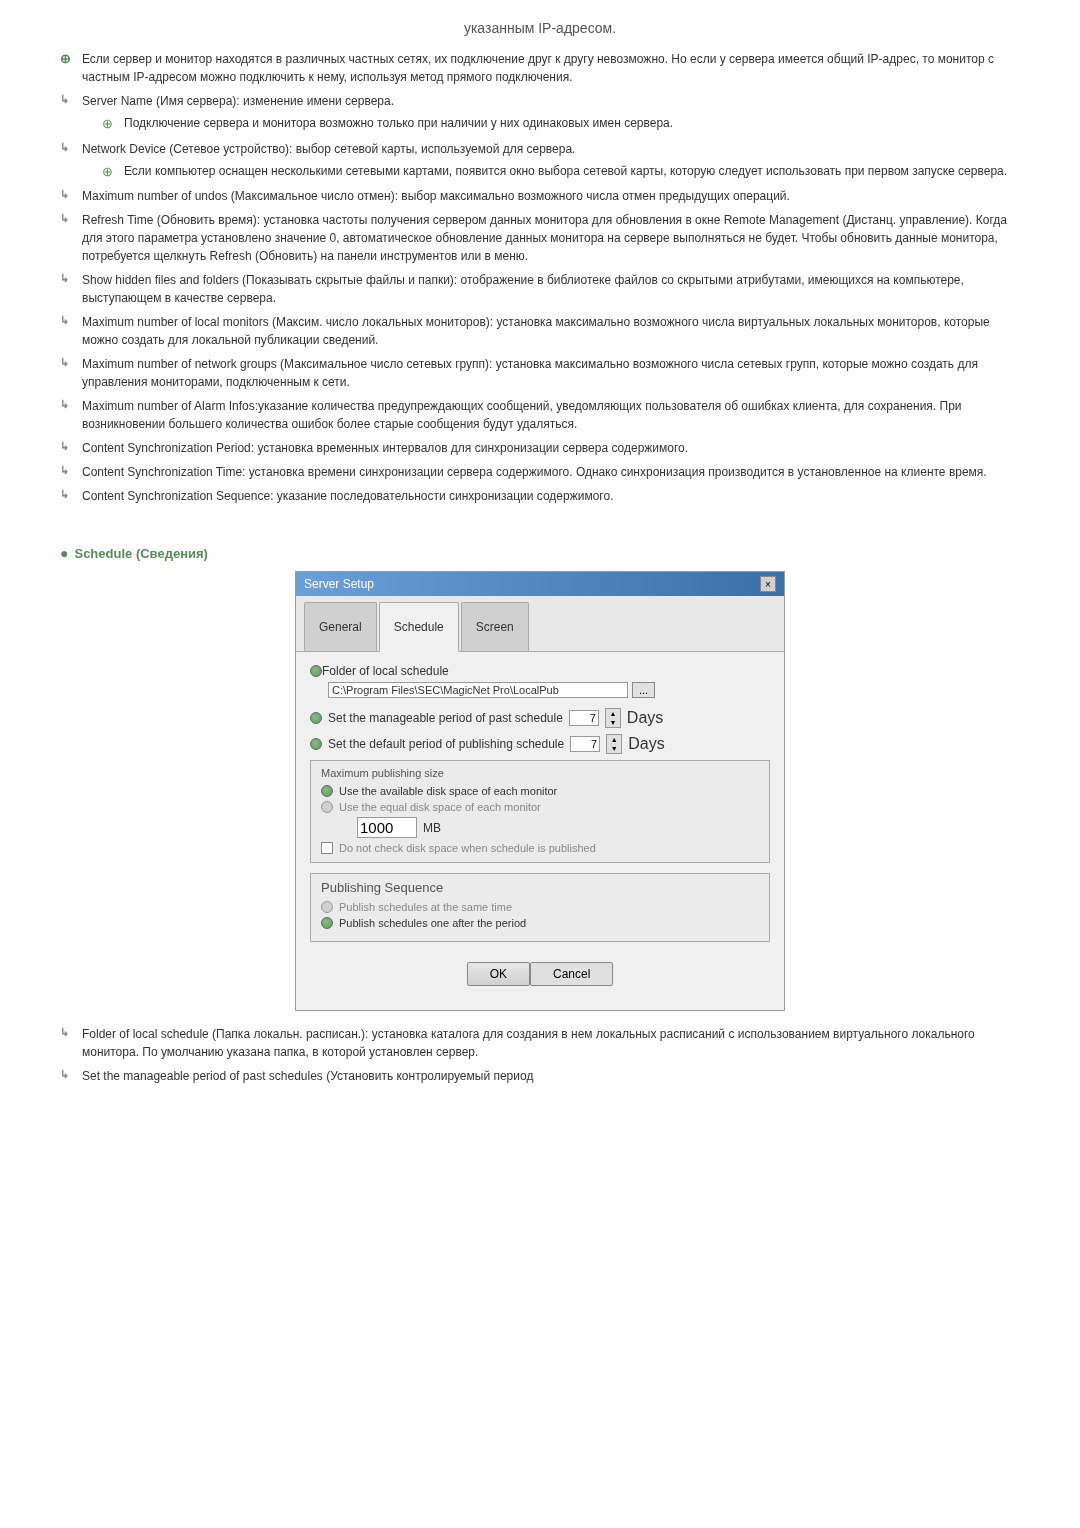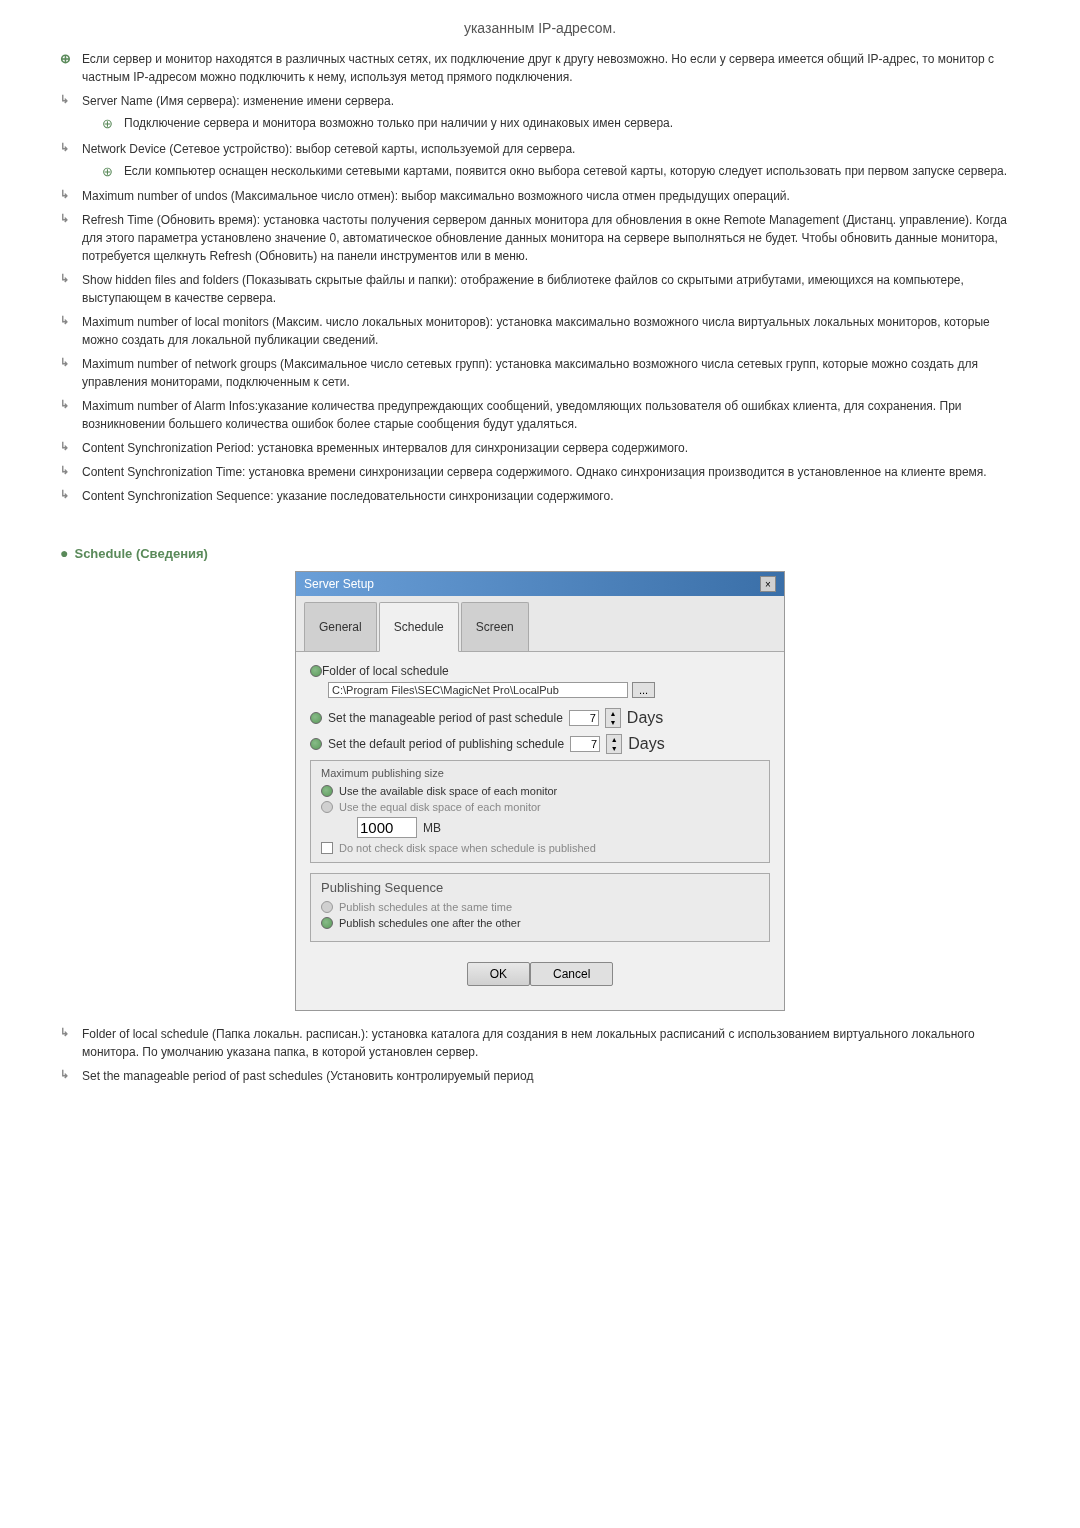--- a/index.html
+++ b/index.html
@@ -505,21 +505,21 @@
         <div class="pub-sequence-section">
           <div class="pub-seq-title">Publishing Sequence</div>
 
           <div class="pub-seq-option">
             <span class="radio-dot inactive"></span>
             <span>Publish schedules at the same time</span>
           </div>
 
           <div class="pub-seq-option active">
             <span class="radio-dot filled"></span>
-            <span>Publish schedules one after the other</span>
+            <span>Publish schedules one after the period</span>
           </div>
         </div>
 
         <div class="dialog-footer">
           <button class="dialog-btn primary">OK</button>
           <button class="dialog-btn">Cancel</button>
         </div>
 
       </div>
     </div>

